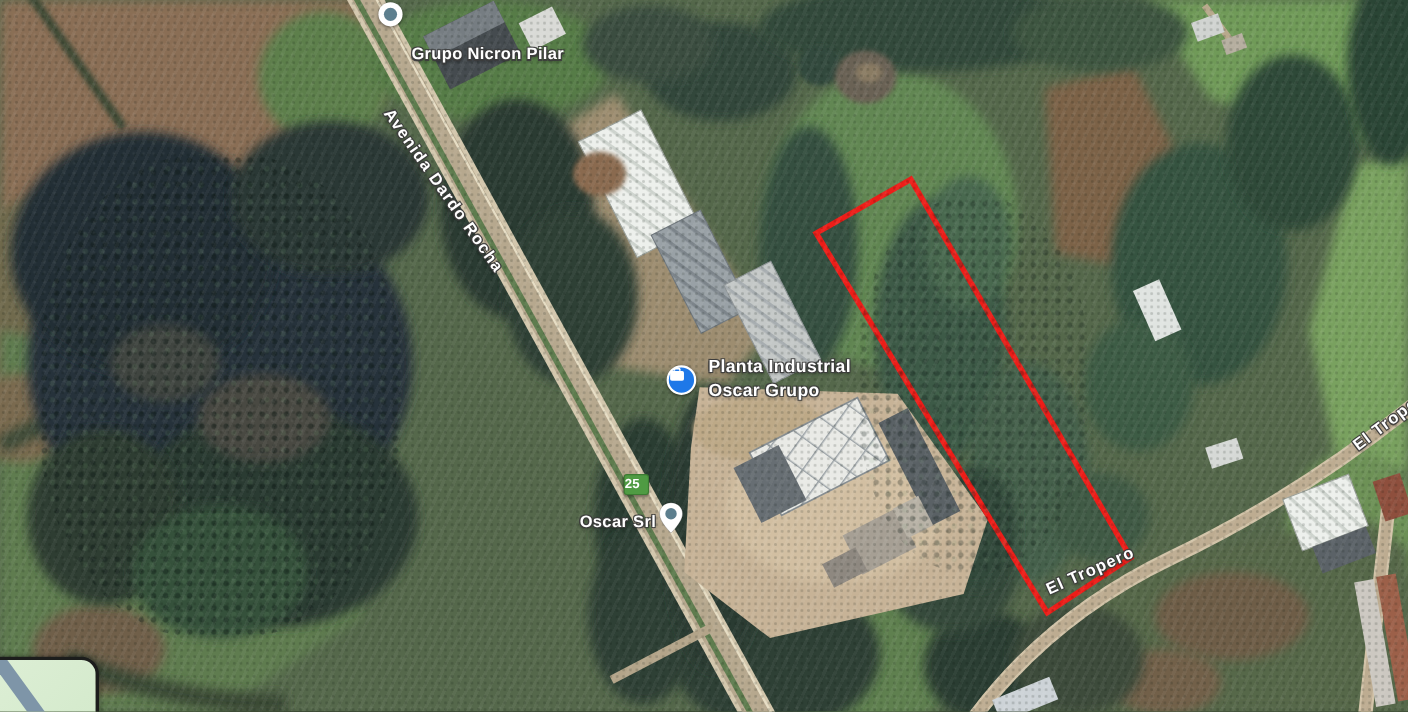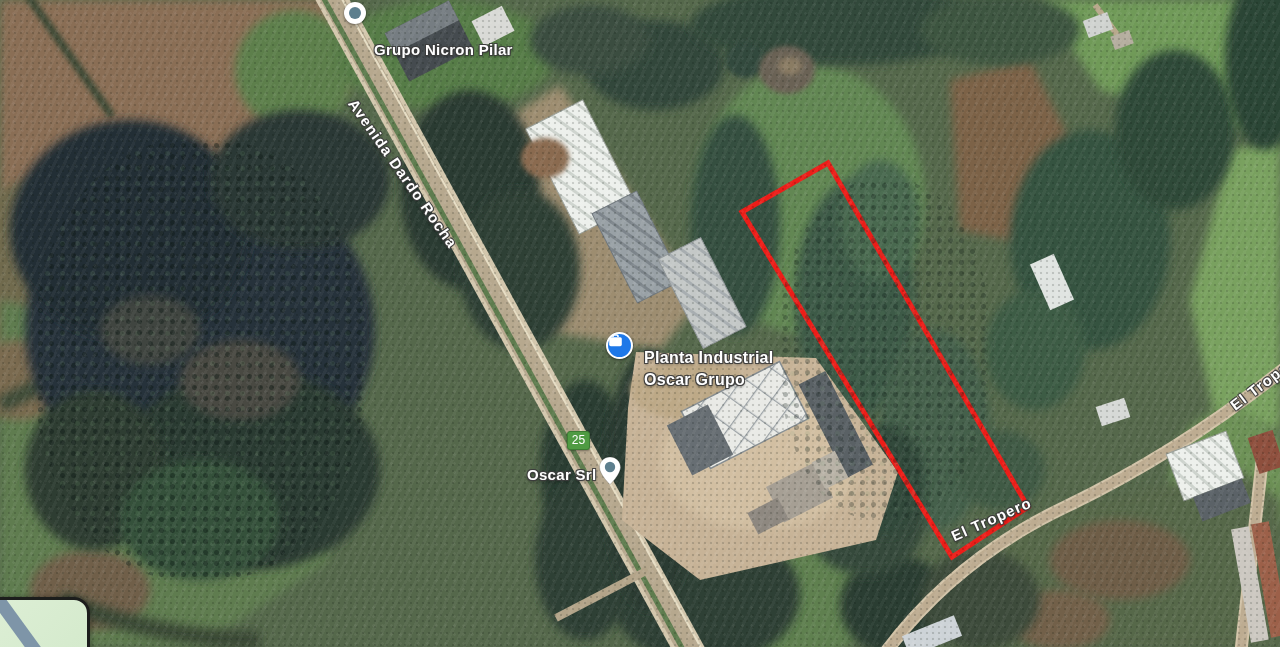--- a/index.html
+++ b/index.html
@@ -52,21 +52,21 @@
   .biz-marker{
     position:absolute;width:27px;height:27px;border-radius:50%;
     background:#1e78e8;border:2px solid #fff;box-sizing:border-box;
     box-shadow:0 1px 3px rgba(0,0,0,.5);
     display:flex;align-items:center;justify-content:center;
   }
   
   .route-badge{
     position:absolute;width:23px;height:19px;border-radius:3px;
     background:#4f9b43;border:1px solid #3c7c33;box-sizing:border-box;
-    color:#fff;font-size:12px;font-weight:normal;text-align:center;line-height:17px;
+    color:#fff;font-size:12px;font-weight:bold;line-height:17px;
     box-shadow:0 1px 2px rgba(0,0,0,.35);
   }
   
   .inset{
     position:absolute;left:-34px;top:597px;width:118px;height:92px;
     background:linear-gradient(135deg,#deefd6,#d2e9ca);
     border:3px solid #1c1d1c;border-radius:16px;overflow:hidden;
     box-shadow:0 0 6px rgba(0,0,0,.4);
   }
   .inset-road{
@@ -249,21 +249,21 @@
   <div class="maplabel poi-label" style="left:374px;top:4px;margin-top:37px;">Grupo Nicron Pilar</div>
 
   <div class="maplabel road-label" style="left:352px;top:92px;transform:rotate(55deg);transform-origin:0 50%;">Avenida Dardo Rocha</div>
 
   <div class="biz-marker" style="left:606px;top:332px;">
     <svg width="15" height="14" viewBox="0 0 15 14">
       <path d="M5,3 V2.2 A1.2,1.2 0 0 1 6.2,1 h2.6 A1.2,1.2 0 0 1 10,2.2 V3" stroke="#fff" stroke-width="1.6" fill="none"></path>
       <rect x="1.2" y="3.2" width="12.6" height="9" rx="1.6" fill="#fff"></rect>
     </svg>
   </div>
-  <div class="maplabel poi-label-2l" style="left:644px;top:323px;margin-top:24px;">
+  <div class="maplabel poi-label-2l" style="left:644px;top:323px;">
     <div>Planta Industrial</div>
     <div>Oscar Grupo</div>
   </div>
 
   <div class="route-badge" style="left:567px;top:431px;">25</div>
 
   <div class="maplabel poi-label" style="left:527px;top:466px;">Oscar Srl</div>
   <div class="pin-marker" style="left:598px;top:456px;">
     <svg width="24" height="30" viewBox="0 0 24 30">
       <path d="M12,1 C6,1 1.5,5.5 1.5,11.2 c0,7.4 10.5,17.3 10.5,17.3 s10.5,-9.9 10.5,-17.3 C22.5,5.5 18,1 12,1 z" fill="#fff" stroke="rgba(0,0,0,.25)" stroke-width=".8"></path>

